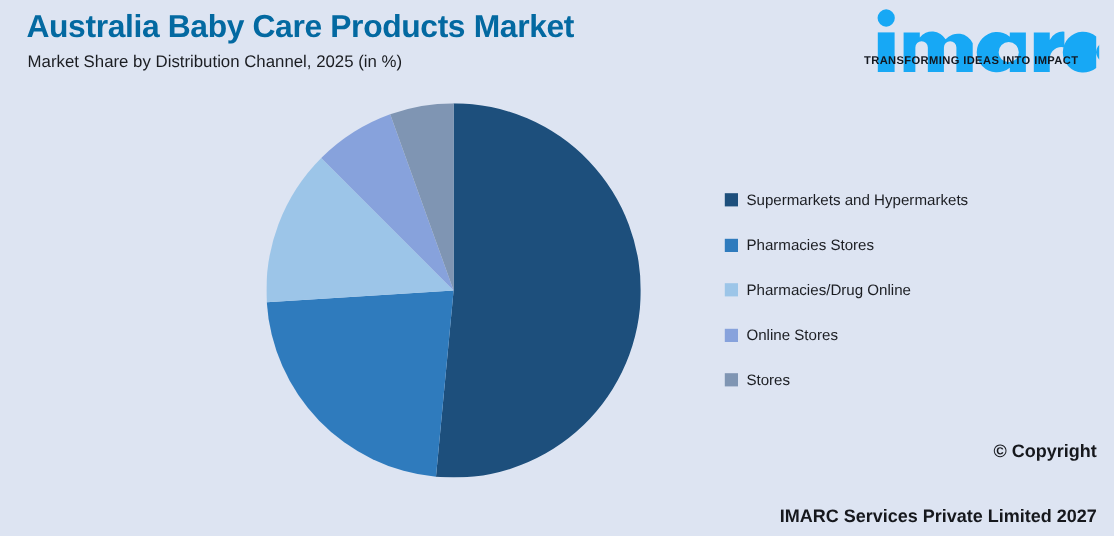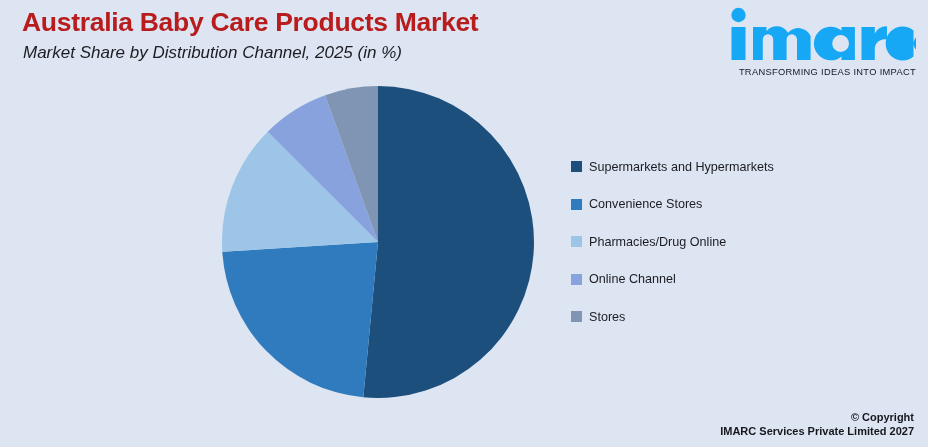--- a/index.html
+++ b/index.html
@@ -21,58 +21,57 @@
     background: #dde4f2;
   }
 
   
   .title {
     position: absolute;
     left: 22px;
     top: 7px;
     font-size: 26.5px;
     font-weight: bold;
-    color: #b91c1c;
+    color: #0369a1;
     letter-spacing: -0.3px;
     white-space: nowrap;
   }
   .subtitle {
     position: absolute;
     left: 23px;
     top: 43px;
-    font-size: 17px;
+    font-size: 14px;
     font-weight: normal;
     color: #1b1d22;
     white-space: nowrap;
-    font-style: italic;
   }
 
   
   .logo-wrap {
     position: absolute;
     right: 12px;
     top: 6px;
     width: 196px;
     height: 74px;
   }
   .logo-mark {
     position: absolute;
     left: 0;
     top: 0;
     width: 196px;
     height: 56px;
   }
   .logo-tagline {
     position: absolute;
     left: 0;
-    top: 61px;
+    top: 39px;
     width: 196px;
-    text-align: right;
+    text-align: left;
     font-size: 9.3px;
-    font-weight: normal;
+    font-weight: bold;
     color: #13171f;
     letter-spacing: 0.32px;
     white-space: nowrap;
   }
 
   
   .pie-wrap {
     position: absolute;
     left: 222px;
     top: 86px;
@@ -86,20 +85,21 @@
     position: absolute;
     left: 571px;
     top: 161px;
     width: 320px;
   }
   .legend-item {
     display: flex;
     align-items: center;
     height: 11px;
     margin-bottom: 26.5px;
+    margin-left: 33px;
   }
   .legend-swatch {
     width: 11px;
     height: 11px;
     flex: 0 0 11px;
     margin-right: 7px;
   }
   .legend-label {
     font-size: 12.6px;
     color: #1b1d22;
@@ -109,25 +109,26 @@
 
   
   .footer {
     position: absolute;
     right: 14px;
     bottom: 9px;
     text-align: right;
     line-height: 14px;
   }
   .footer-line {
-    font-size: 11px;
+    font-size: 15px;
     font-weight: bold;
     color: #16181d;
     white-space: nowrap;
     display: block;
+    margin-top: 40px;
   }
 </style>
 </head>
 <body>
 
 <div class="page">
 
   <div class="title">Australia Baby Care Products Market</div>
   <div class="subtitle">Market Share by Distribution Channel, 2025 (in %)</div>
 
@@ -153,29 +154,29 @@
       </svg>
   </div>
 
   <div class="legend" id="legend">
       <div class="legend-item">
         <span class="legend-swatch" style="background: rgb(29, 79, 124);"></span>
         <span class="legend-label">Supermarkets and Hypermarkets</span>
       </div>
       <div class="legend-item">
         <span class="legend-swatch" style="background: rgb(47, 123, 189);"></span>
-        <span class="legend-label">Convenience Stores</span>
+        <span class="legend-label">Pharmacies Stores</span>
       </div>
       <div class="legend-item">
         <span class="legend-swatch" style="background: rgb(156, 197, 232);"></span>
         <span class="legend-label">Pharmacies/Drug Online</span>
       </div>
       <div class="legend-item">
         <span class="legend-swatch" style="background: rgb(135, 162, 220);"></span>
-        <span class="legend-label">Online Channel</span>
+        <span class="legend-label">Online Stores</span>
       </div>
       <div class="legend-item">
         <span class="legend-swatch" style="background: rgb(127, 149, 179);"></span>
         <span class="legend-label">Stores</span>
       </div>
     </div>
 
   <div class="footer">
     <span class="footer-line">© Copyright</span>
     <span class="footer-line">IMARC Services Private Limited 2027</span>

